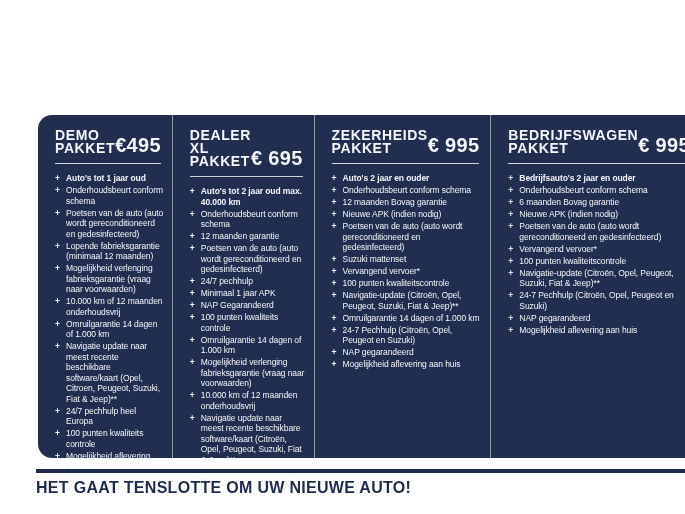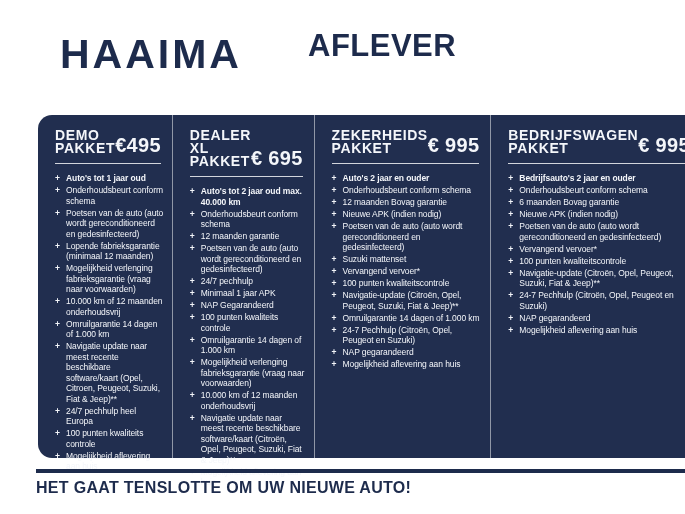--- a/index.html
+++ b/index.html
@@ -55,25 +55,24 @@
     position:absolute; left:36px; top:479px;
     font-size:16px; font-weight:800; letter-spacing:0.3px; color:#1d2b4c;
   }
 </style>
 </head>
 <body>
 
 <div class="page">
 
   <div class="logo">
-    <div class="logo-main">HAAIMA</div>
   </div>
 
   <h1 class="title">
-    <span>AFLEVER</span><br>
+    <br>
   </h1>
 
   <section class="panel" id="panel">
   <div class="col">
     <div class="col-head">
       <div class="pkg-name">
         <span class="n1">DEMO</span>
         <span class="n2">PAKKET</span>
       </div>
       <div class="pkg-price">€495</div>

